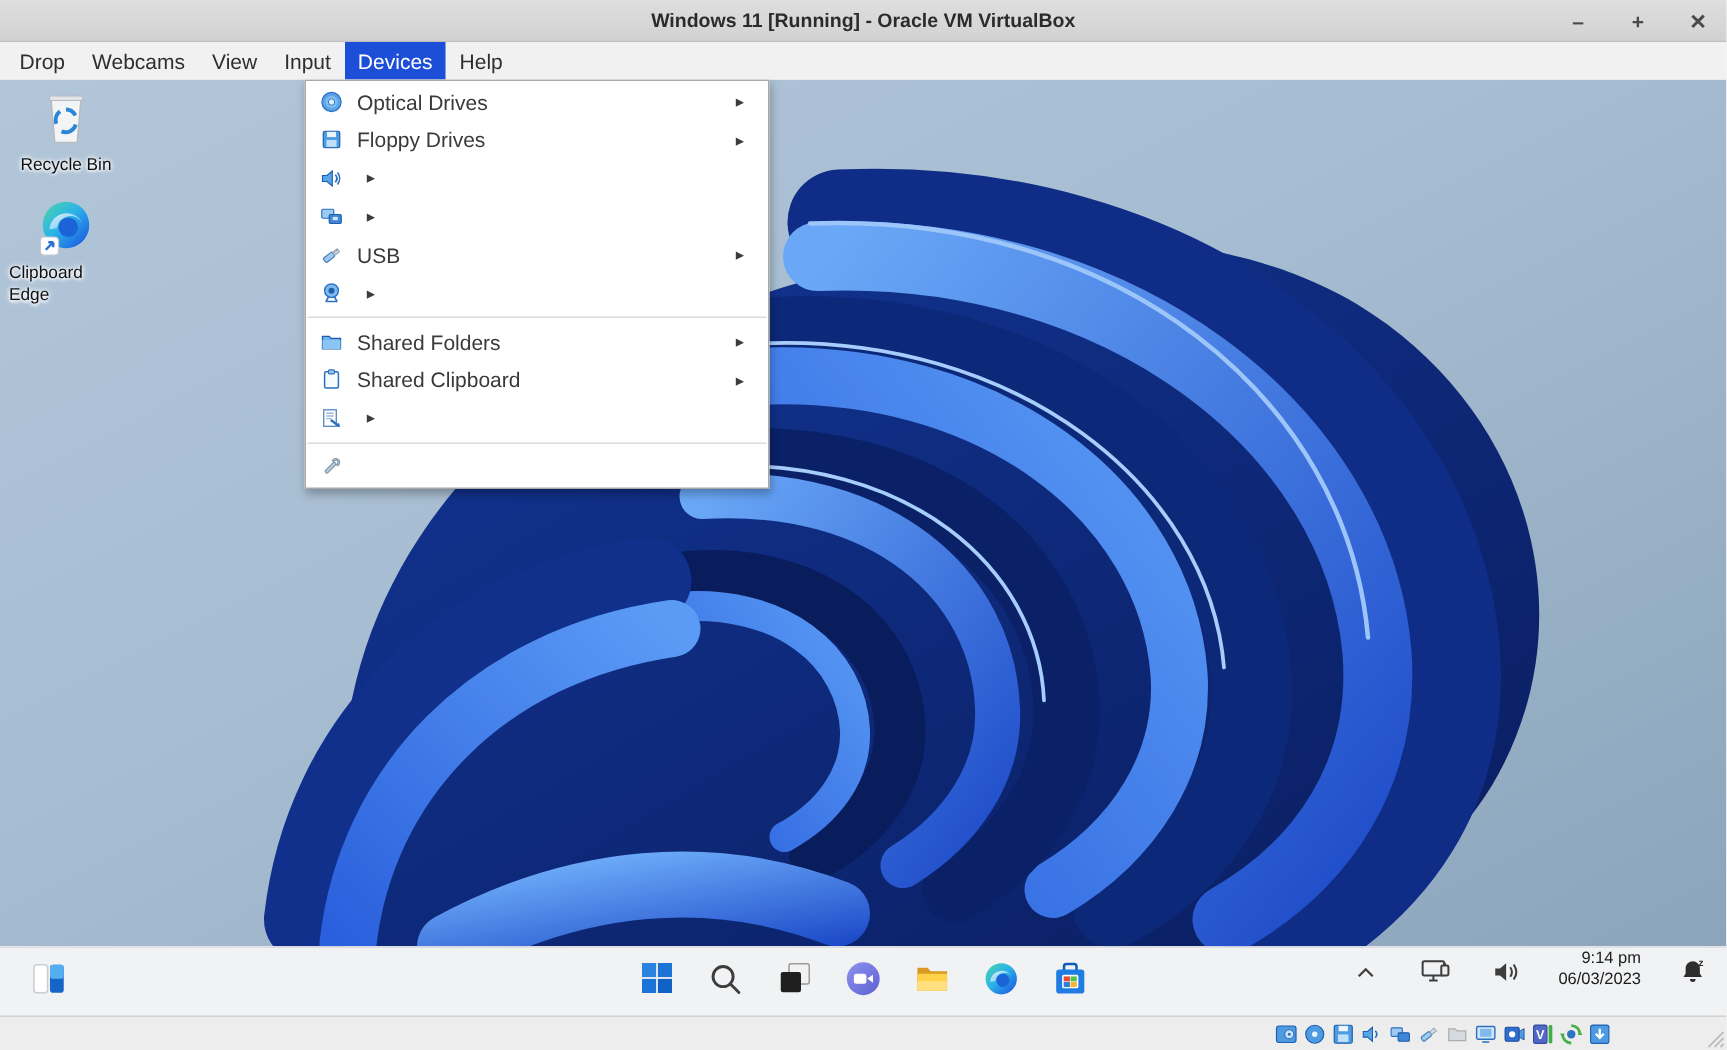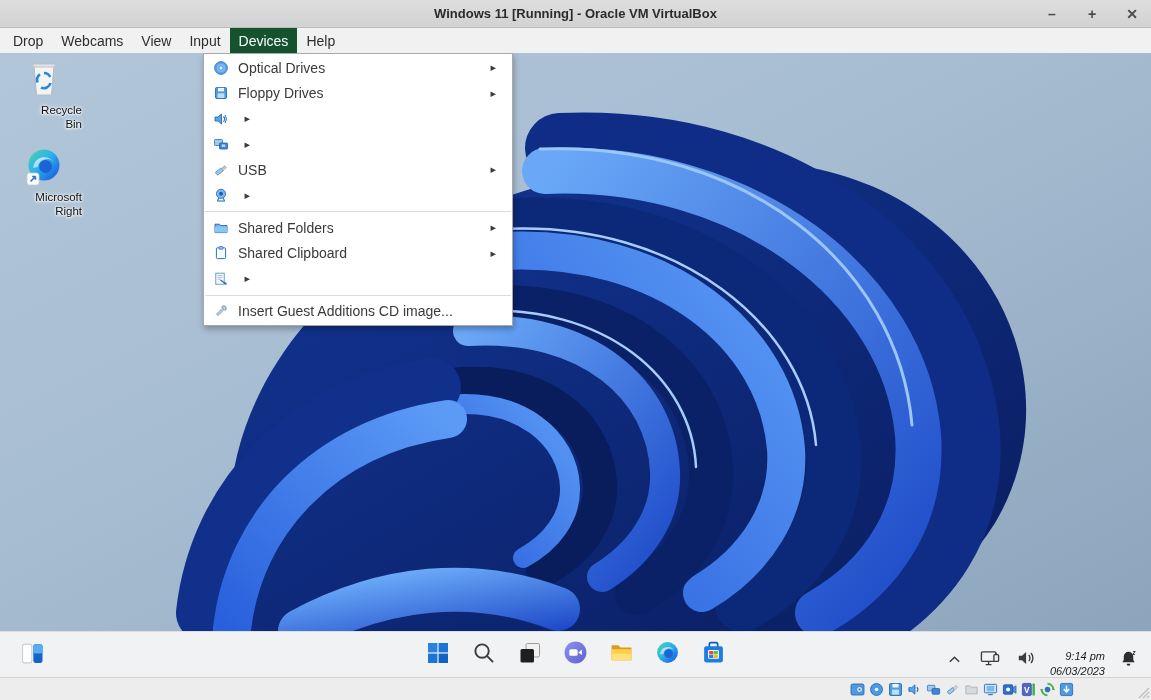--- a/index.html
+++ b/index.html
@@ -10,48 +10,48 @@
   
   .titlebar { height:28px; flex:0 0 28px; background:linear-gradient(#dedede,#d2d2d2);
               border-bottom:1px solid #bdbdbd; display:flex; align-items:center; position:relative; }
   .titlebar-text { position:absolute; left:0; right:0; text-align:center; font-size:13px; font-weight:bold; color:#2b2b2b; }
   .win-controls { position:absolute; right:10px; top:0; height:28px; display:flex; align-items:center; gap:22px; }
   .win-btn { font-size:14px; color:#4a4a4a; width:18px; text-align:center; cursor:default; font-weight:bold; line-height:28px; }
 
   
   .menubar { height:25px; flex:0 0 25px; background:#f1f1f1; display:flex; align-items:stretch; padding-left:4px; }
   .menu-item { display:flex; align-items:center; padding:0 9px; font-size:14px; color:#2e2e2e; }
-  .menu-item.active { background:#14532d; color:#ffffff;text-align:center; }
+  .menu-item.active { background:#1d4ed8; color:#ffffff;text-align:center; }
 
   
   .desktop { position:relative; flex:1 1 auto; overflow:hidden; }
   .wallpaper { position:absolute; inset:0; width:100%; height:100%; display:block; }
 
   .desktop-icons { position:absolute; left:6px; top:6px; width:76px; display:flex; flex-direction:column; gap:14px; }
   .desk-icon { display:flex; flex-direction:column; align-items:center; gap:2px; }
   .desk-icon svg { display:block; }
-  .desk-label { font-size:11.5px; color:#101010; text-align:right; line-height:1.25;
-                text-shadow:0 0 3px #ffffff, 0 0 5px #ffffff, 0 1px 2px #ffffff;margin-left:28px; }
+  .desk-label { font-size:11.5px; color:#101010; text-align:left; line-height:1.25;
+                text-shadow:0 0 3px #ffffff, 0 0 5px #ffffff, 0 1px 2px #ffffff; }
 
   
   .devices-menu { position:absolute; left:203px; top:0; width:310px; background:#ffffff;
                   border:1px solid #a8a8a8; box-shadow:1px 3px 6px rgba(0,0,0,.28); padding:1px 0; z-index:10; }
   .dm-row { height:25.5px; display:flex; align-items:center; padding:0 16px 0 9px; gap:9px; font-size:14px; color:#3a3a3a; }
   .dm-row .dm-icon { width:16px; height:16px; flex:0 0 16px; }
   .dm-label { flex:1 1 auto; white-space:nowrap; }
   .dm-arrow { flex:0 0 12px; color:#3c3c3c; font-size:11px; text-align:right; }
   .dm-sep { border-top:1px solid #dcdcdc; margin:3px 1px; }
 
   
   .taskbar { height:46px; flex:0 0 46px; background:#f1f2f4; border-top:1px solid #dddee1;
              display:flex; align-items:center; position:relative; }
   .tb-widgets { position:absolute; left:14px; top:0; height:46px; display:flex; align-items:center; }
   .tb-center { margin:0 auto; display:flex; align-items:center; gap:10px; }
   .tb-btn { width:36px; height:36px; display:flex; align-items:center; justify-content:center; border-radius:5px; }
-  .tb-tray { position:absolute; right:10px; top:0; height:46px; display:flex; align-items:flex-end; gap:10px;font-style:italic; }
+  .tb-tray { position:absolute; right:10px; top:0; height:46px; display:flex; align-items:flex-start; gap:21px; }
   .tray-clock { text-align:right; font-size:11px; color:#1c1c1c; line-height:1.3; }
 
   
   .statusbar { height:23px; flex:0 0 23px; background:#ededed; border-top:1px solid #d3d3d3;
                display:flex; align-items:center; justify-content:flex-end; gap:3px; padding-right:16px; position:relative; }
   .sb-icon { width:16px; height:16px; display:flex; align-items:center; justify-content:center; }
   .sb-hostkey { font-size:12.5px; color:#c2410c; margin-left:5px;margin-top:46px; }
   .sb-grip { position:absolute; right:1px; bottom:1px; width:12px; height:12px; opacity:.55; }
 </style>
 </head>
@@ -148,21 +148,21 @@
                   <stop offset="1" stop-color="#7fc6f2"></stop>
               </linearGradient>
             </defs>
             <circle cx="21" cy="19" r="15.5" fill="url(#edgeG)"></circle>
             <path d="M10 22 a11.5 11.5 0 0 1 22 -4 a9 9 0 0 0 -17 3 Z" fill="url(#edgeG2)" opacity=".9"></path>
             <circle cx="22.5" cy="20.5" r="6.5" fill="#1b63d6"></circle>
             <rect x="4" y="27" width="12" height="12" rx="2.5" fill="#ffffff" stroke="#c6cad0" stroke-width="0.8"></rect>
             <path d="M7.5 35.5 L12.5 30.5 M12.5 30.5 L9.2 30.5 M12.5 30.5 L12.5 33.8" stroke="#2a6fd0" stroke-width="1.6" fill="none"></path>
           </svg>
         </span>
-        <span class="desk-label">Microsoft Right</span>
+        <span class="desk-label">Clipboard Edge</span>
       </div>
     </div>
 
     <div class="devices-menu">
 
       <div class="dm-row">
         <span class="dm-icon">
           <svg width="16" height="16" viewBox="0 0 16 16">
               <circle cx="8" cy="8" r="6.4" fill="#5aa3e6" stroke="#2a6fc0" stroke-width="0.8"></circle>
               <circle cx="8" cy="8" r="4.1" fill="#7fbcf0"></circle>
@@ -274,21 +274,20 @@
 
       <div class="dm-row">
         <span class="dm-icon">
           <svg width="16" height="16" viewBox="0 0 16 16">
               <g transform="rotate(45 8 8)">
                 <rect x="7" y="4.5" width="2.2" height="9" rx="1" fill="#b9c9d6" stroke="#7b93a8" stroke-width="0.7"></rect>
                 <path d="M5.6 4.8 a2.6 2.6 0 1 1 5 0 l-1.4 0 a1.4 1.4 0 1 0 -2.2 0 Z" fill="#b9c9d6" stroke="#7b93a8" stroke-width="0.7"></path>
               </g>
             </svg>
         </span>
-        <span class="dm-label">Insert Guest Additions CD image...</span>
       </div>
 
 
     </div>
   </div>
 
   <div class="taskbar">
 
     <div class="tb-widgets">
       <div class="tb-btn">

